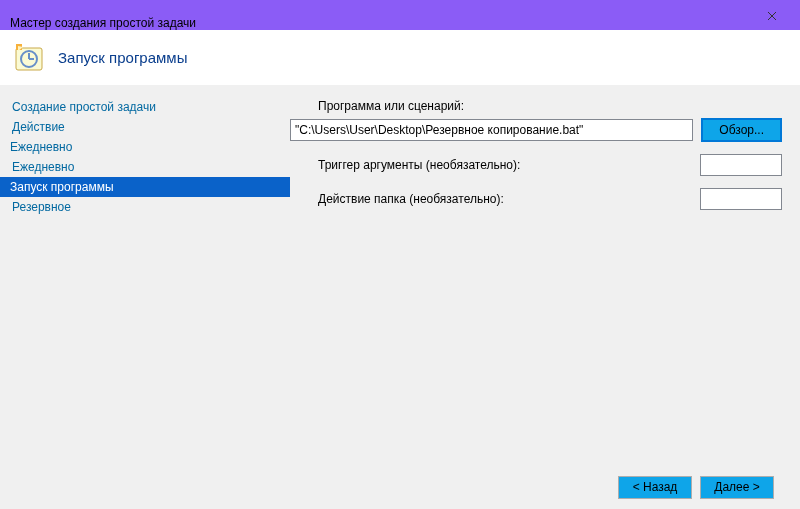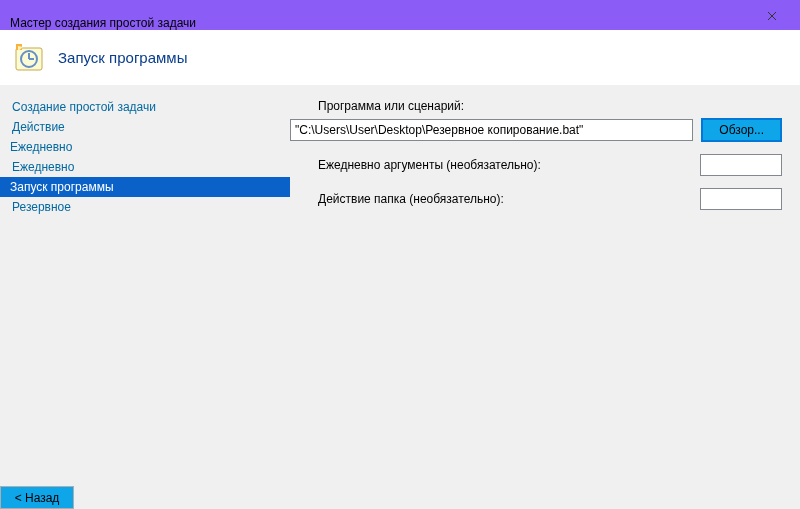--- a/index.html
+++ b/index.html
@@ -120,25 +120,24 @@
     padding: 0 16px;
   }
   .footer {
     position: absolute;
     bottom: 0;
     left: 0;
     right: 0;
     height: 44px;
     background: #f0f0f0;
     display: flex;
-    align-items: flex-start;
+    align-items: center;
     justify-content: flex-end;
     gap: 8px;
     padding-right: 26px;
-    flex-direction: column;
   }
 </style>
 </head>
 <body>
 
 <div class="titlebar">
   <div class="title">Мастер создания простой задачи</div>
   <div class="close">
     <svg width="10" height="10" viewBox="0 0 10 10">
       <path d="M1 1 L9 9 M9 1 L1 9" stroke="#333" stroke-width="1" fill="none"></path>
@@ -171,26 +170,27 @@
   <div class="main">
     <div class="form-row">
       <span class="label">Программа или сценарий:</span>
       <div class="program-row">
         <input type="text" class="field field-wide" value="&quot;C:\Users\User\Desktop\Резервное копирование.bat&quot;" style="">
         <button class="btn accent">Обзор...</button>
       </div>
     </div>
 
     <div class="form-row inline">
-      <span class="label">Ежедневно аргументы (необязательно):</span>
+      <span class="label">Триггер аргументы (необязательно):</span>
       <input type="text" class="field field-narrow" value="" style="">
     </div>
 
     <div class="form-row inline">
       <span class="label">Действие папка (необязательно):</span>
       <input type="text" class="field field-narrow" value="" style="">
     </div>
   </div>
 </div>
 
 <div class="footer">
   <button class="btn">&lt; Назад</button>
+  <button class="btn">Далее &gt;</button>
 </div>
 
 </body></html>

